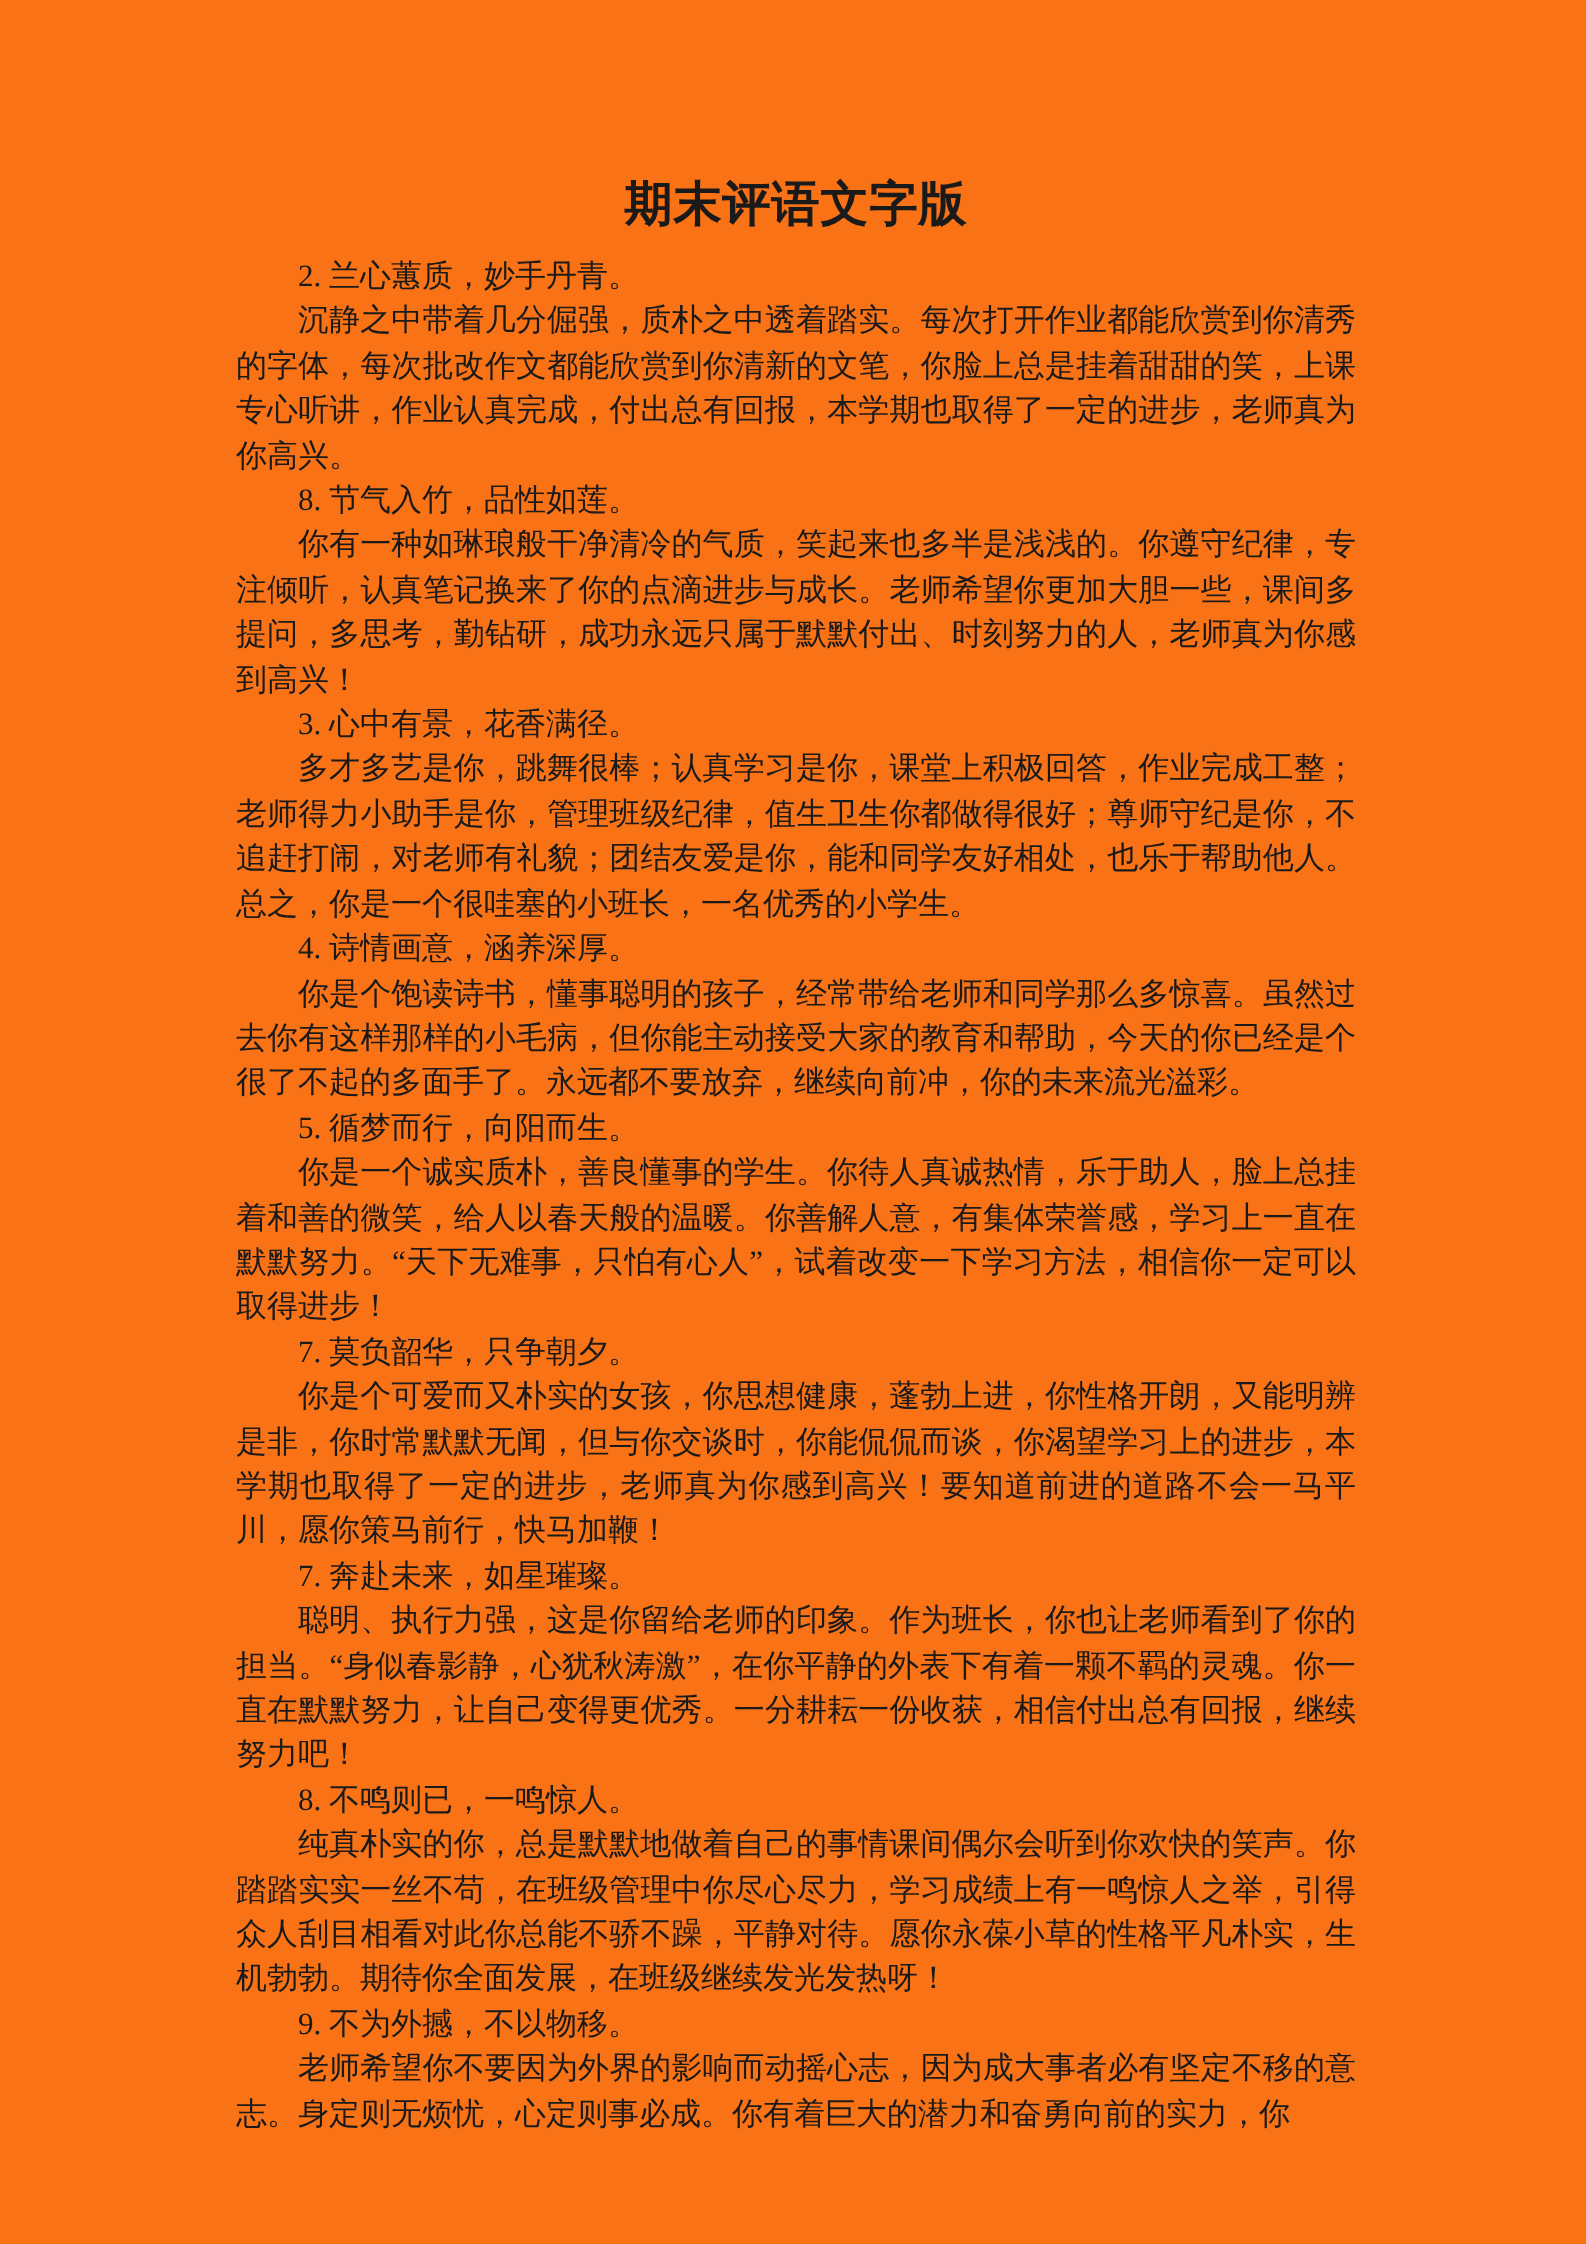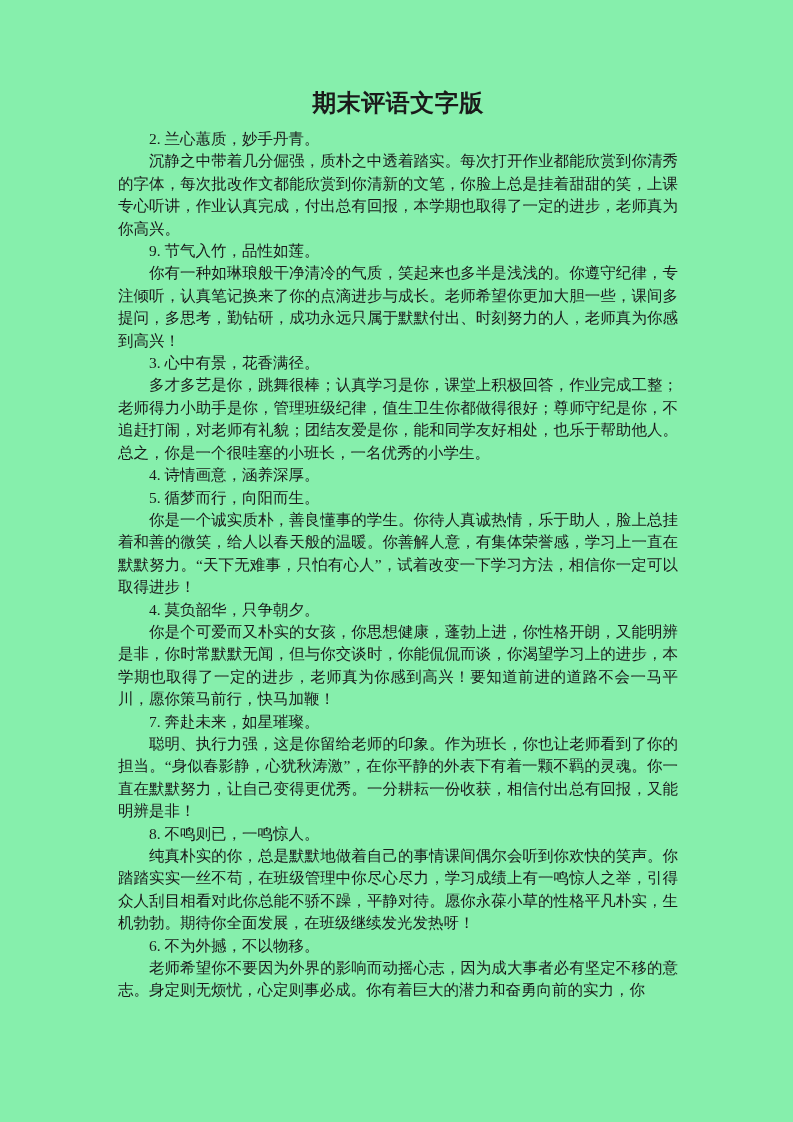--- a/index.html
+++ b/index.html
@@ -11,21 +11,21 @@
   body {
     font-family: "Liberation Serif", "DejaVu Serif", serif;
     color: #1a1a1a;
     -webkit-font-smoothing: antialiased;
   }
   #page {
     position: relative;
     width: 793px;
     height: 1122px;
     margin: 0 auto;
-    background: #86efac;
+    background: #f97316;
     overflow: hidden;
     box-sizing: border-box;
   }
   #content {
     position: absolute;
     left: 118px;
     top: 88px;
     width: 560px;
   }
   .doc-title {
@@ -65,52 +65,53 @@
   <div id="content">
 
     <h1 class="doc-title">期末评语文字版</h1>
 
     <div class="entry">
       <p class="entry-heading">2.  兰心蕙质，妙手丹青。</p>
       <p class="entry-body">沉静之中带着几分倔强，质朴之中透着踏实。每次打开作业都能欣赏到你清秀的字体，每次批改作文都能欣赏到你清新的文笔，你脸上总是挂着甜甜的笑，上课专心听讲，作业认真完成，付出总有回报，本学期也取得了一定的进步，老师真为你高兴。</p>
     </div>
 
     <div class="entry">
-      <p class="entry-heading">9.  节气入竹，品性如莲。</p>
+      <p class="entry-heading">8.  节气入竹，品性如莲。</p>
       <p class="entry-body">你有一种如琳琅般干净清冷的气质，笑起来也多半是浅浅的。你遵守纪律，专注倾听，认真笔记换来了你的点滴进步与成长。老师希望你更加大胆一些，课间多提问，多思考，勤钻研，成功永远只属于默默付出、时刻努力的人，老师真为你感到高兴！</p>
     </div>
 
     <div class="entry">
       <p class="entry-heading">3.  心中有景，花香满径。</p>
       <p class="entry-body">多才多艺是你，跳舞很棒；认真学习是你，课堂上积极回答，作业完成工整；老师得力小助手是你，管理班级纪律，值生卫生你都做得很好；尊师守纪是你，不追赶打闹，对老师有礼貌；团结友爱是你，能和同学友好相处，也乐于帮助他人。总之，你是一个很哇塞的小班长，一名优秀的小学生。</p>
     </div>
 
     <div class="entry">
       <p class="entry-heading">4.  诗情画意，涵养深厚。</p>
+      <p class="entry-body">你是个饱读诗书，懂事聪明的孩子，经常带给老师和同学那么多惊喜。虽然过去你有这样那样的小毛病，但你能主动接受大家的教育和帮助，今天的你已经是个很了不起的多面手了。永远都不要放弃，继续向前冲，你的未来流光溢彩。</p>
     </div>
 
     <div class="entry">
       <p class="entry-heading">5.  循梦而行，向阳而生。</p>
       <p class="entry-body">你是一个诚实质朴，善良懂事的学生。你待人真诚热情，乐于助人，脸上总挂着和善的微笑，给人以春天般的温暖。你善解人意，有集体荣誉感，学习上一直在默默努力。“天下无难事，只怕有心人”，试着改变一下学习方法，相信你一定可以取得进步！</p>
     </div>
 
     <div class="entry">
-      <p class="entry-heading">4.  莫负韶华，只争朝夕。</p>
+      <p class="entry-heading">7.  莫负韶华，只争朝夕。</p>
       <p class="entry-body">你是个可爱而又朴实的女孩，你思想健康，蓬勃上进，你性格开朗，又能明辨是非，你时常默默无闻，但与你交谈时，你能侃侃而谈，你渴望学习上的进步，本学期也取得了一定的进步，老师真为你感到高兴！要知道前进的道路不会一马平川，愿你策马前行，快马加鞭！</p>
     </div>
 
     <div class="entry">
       <p class="entry-heading">7.  奔赴未来，如星璀璨。</p>
-      <p class="entry-body">聪明、执行力强，这是你留给老师的印象。作为班长，你也让老师看到了你的担当。“身似春影静，心犹秋涛激”，在你平静的外表下有着一颗不羁的灵魂。你一直在默默努力，让自己变得更优秀。一分耕耘一份收获，相信付出总有回报，又能明辨是非！</p>
+      <p class="entry-body">聪明、执行力强，这是你留给老师的印象。作为班长，你也让老师看到了你的担当。“身似春影静，心犹秋涛激”，在你平静的外表下有着一颗不羁的灵魂。你一直在默默努力，让自己变得更优秀。一分耕耘一份收获，相信付出总有回报，继续努力吧！</p>
     </div>
 
     <div class="entry">
       <p class="entry-heading">8.  不鸣则已，一鸣惊人。</p>
       <p class="entry-body">纯真朴实的你，总是默默地做着自己的事情课间偶尔会听到你欢快的笑声。你踏踏实实一丝不苟，在班级管理中你尽心尽力，学习成绩上有一鸣惊人之举，引得众人刮目相看对此你总能不骄不躁，平静对待。愿你永葆小草的性格平凡朴实，生机勃勃。期待你全面发展，在班级继续发光发热呀！</p>
     </div>
 
     <div class="entry">
-      <p class="entry-heading">6.  不为外撼，不以物移。</p>
+      <p class="entry-heading">9.  不为外撼，不以物移。</p>
       <p class="entry-body">老师希望你不要因为外界的影响而动摇心志，因为成大事者必有坚定不移的意志。身定则无烦忧，心定则事必成。你有着巨大的潜力和奋勇向前的实力，你</p>
     </div>
 
   </div>
 </div>
 
 </body></html>

